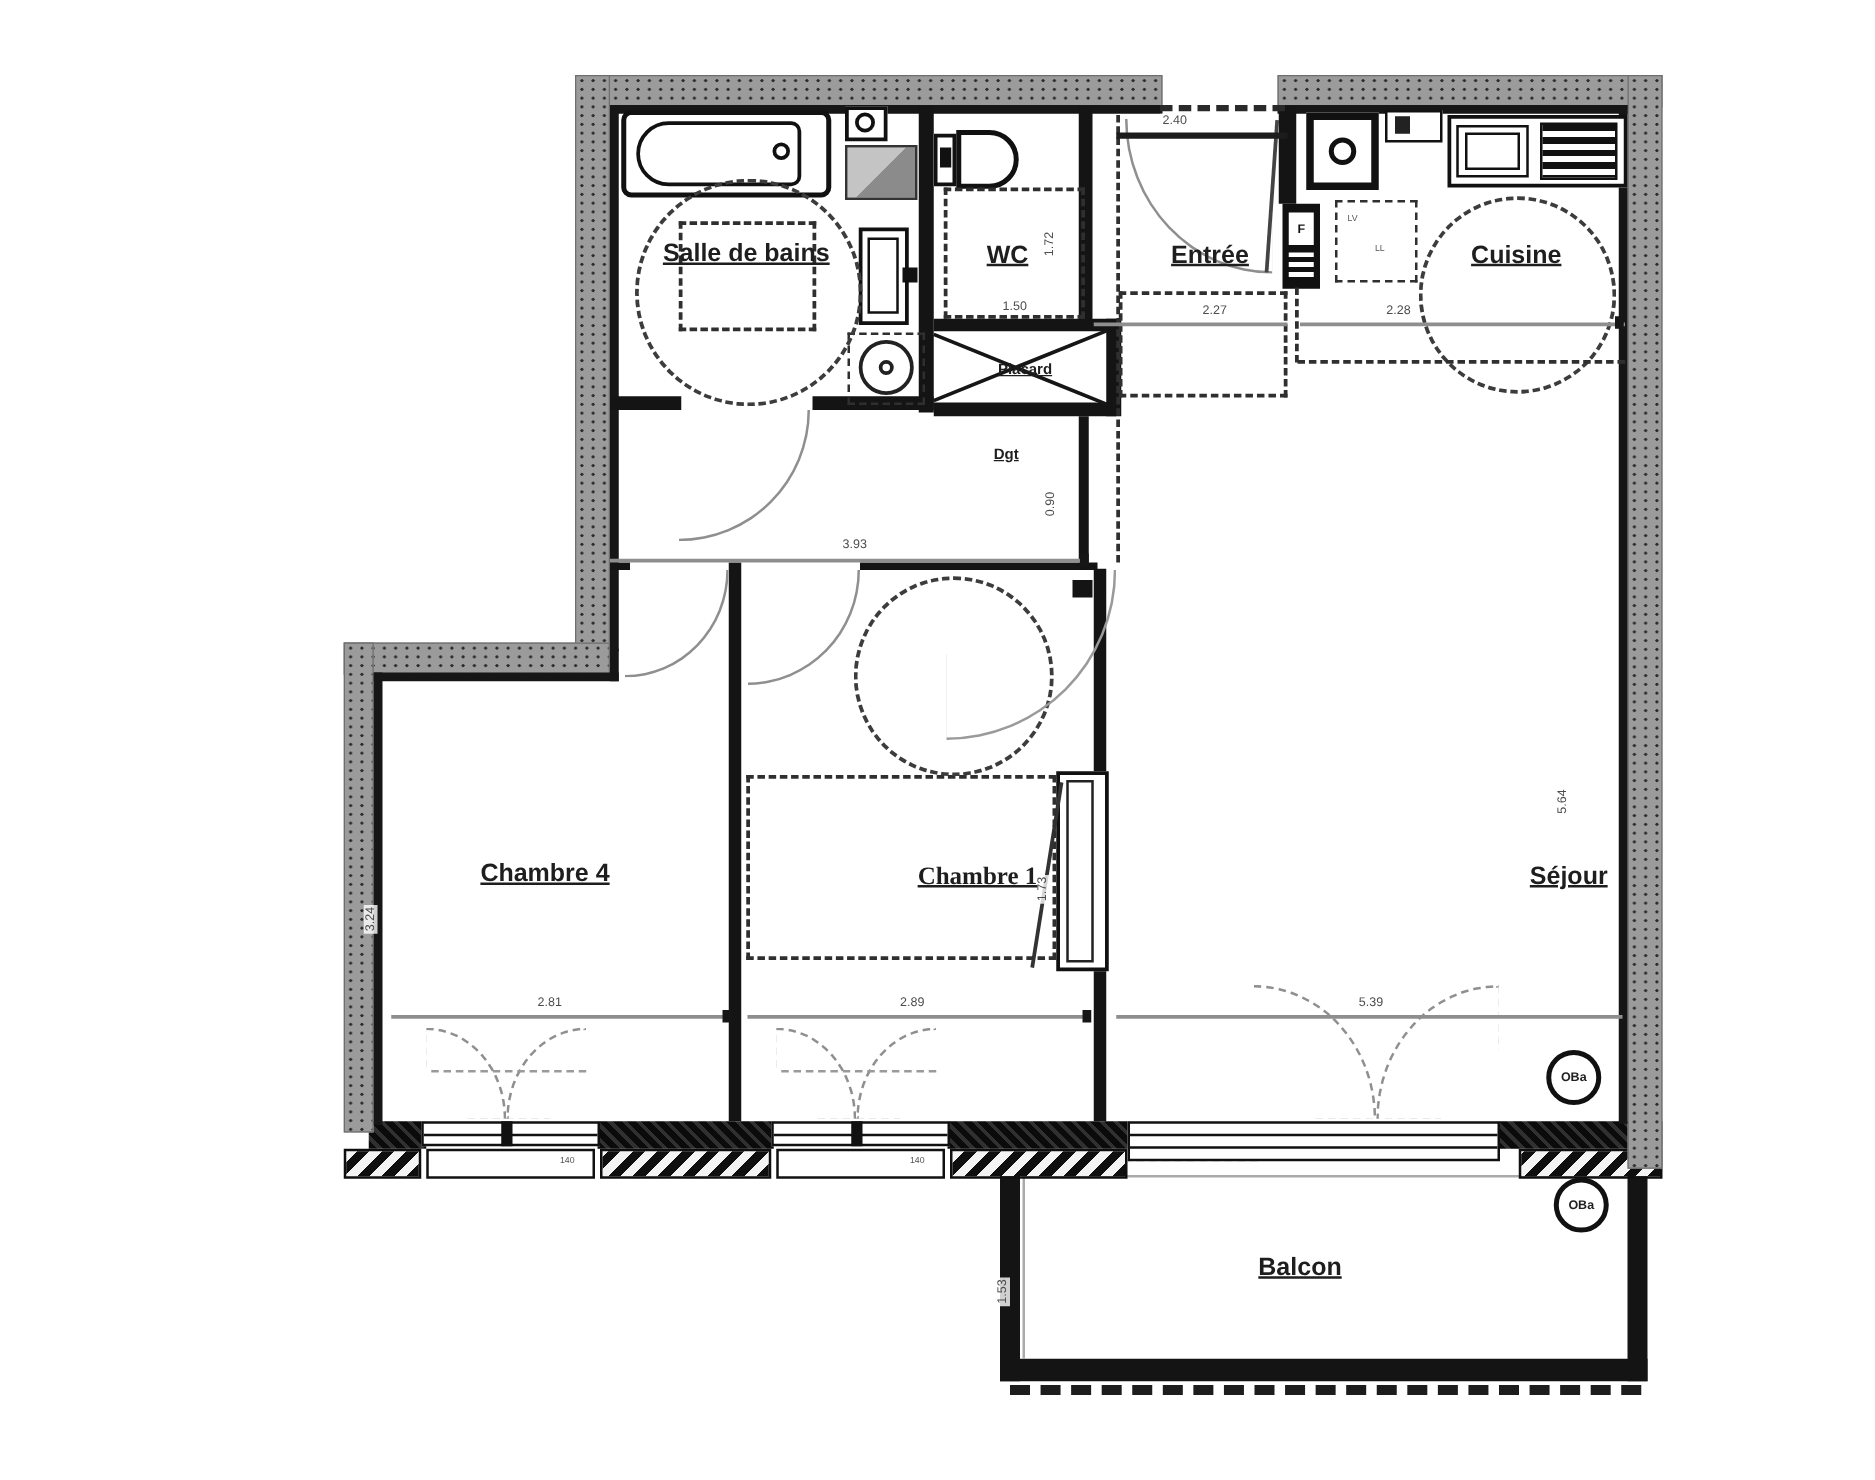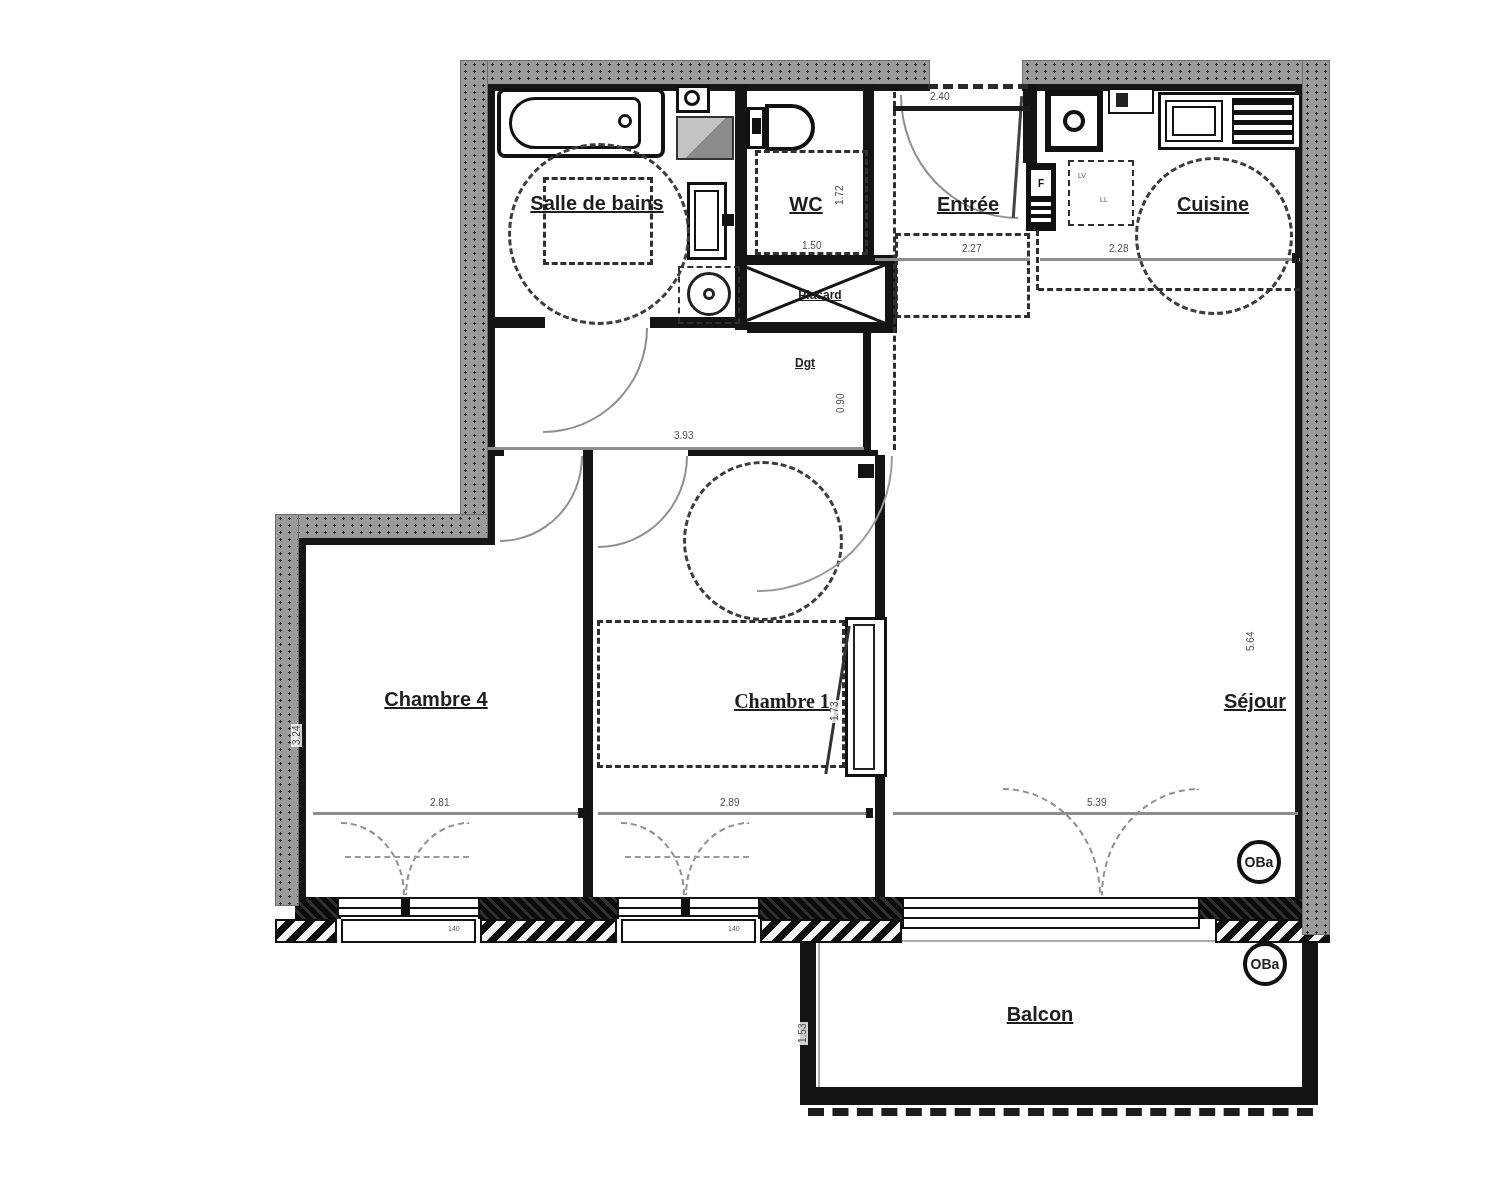--- a/index.html
+++ b/index.html
@@ -34,21 +34,21 @@
   .dashrect{position:absolute;border:3px dashed #2f2f2f;box-sizing:border-box;}
   .dcircle{position:absolute;border:3px dashed #3c3c3c;border-radius:50%;box-sizing:border-box;}
   .dashh{position:absolute;border-top:3px dashed #2f2f2f;}
   .dashh.lt{border-top:2px dashed #9a9a9a;}
   .dashv{position:absolute;border-left:3px dashed #2f2f2f;}
   .arc{position:absolute;box-sizing:border-box;border:0 solid #8f8f8f;}
   .arc.dash{border-color:#8f8f8f;border-style:dashed;}
   .fix{position:absolute;box-sizing:border-box;}
   .marker{position:absolute;width:44px;height:44px;border:4px solid #111;border-radius:50%;
           background:#fff;display:flex;align-items:center;justify-content:center;
-          font-size:14px;font-weight:bold;color:#222;box-sizing:border-box;}
+          font-size:10px;font-weight:bold;color:#222;box-sizing:border-box;}
   .xline{position:absolute;height:3px;background:#161616;transform-origin:left center;}
   .tinytxt{position:absolute;font-size:7px;color:#555;}
 </style>
 </head>
 <body>
 
 <div class="plan">
 
   <div class="iwall" style="left:800px;top:932px;width:16px;height:173px;"></div>
   <div class="iwall" style="left:1302px;top:935px;width:16px;height:170px;"></div>

